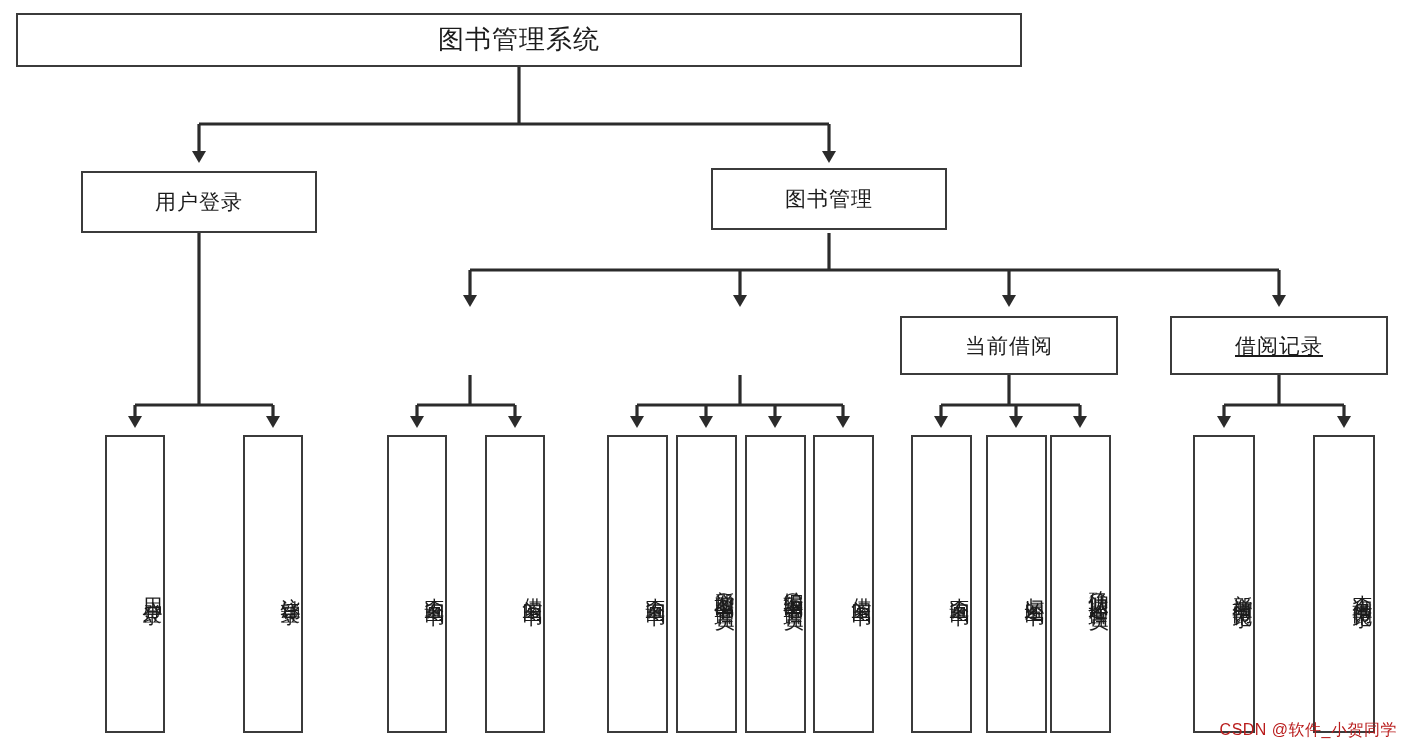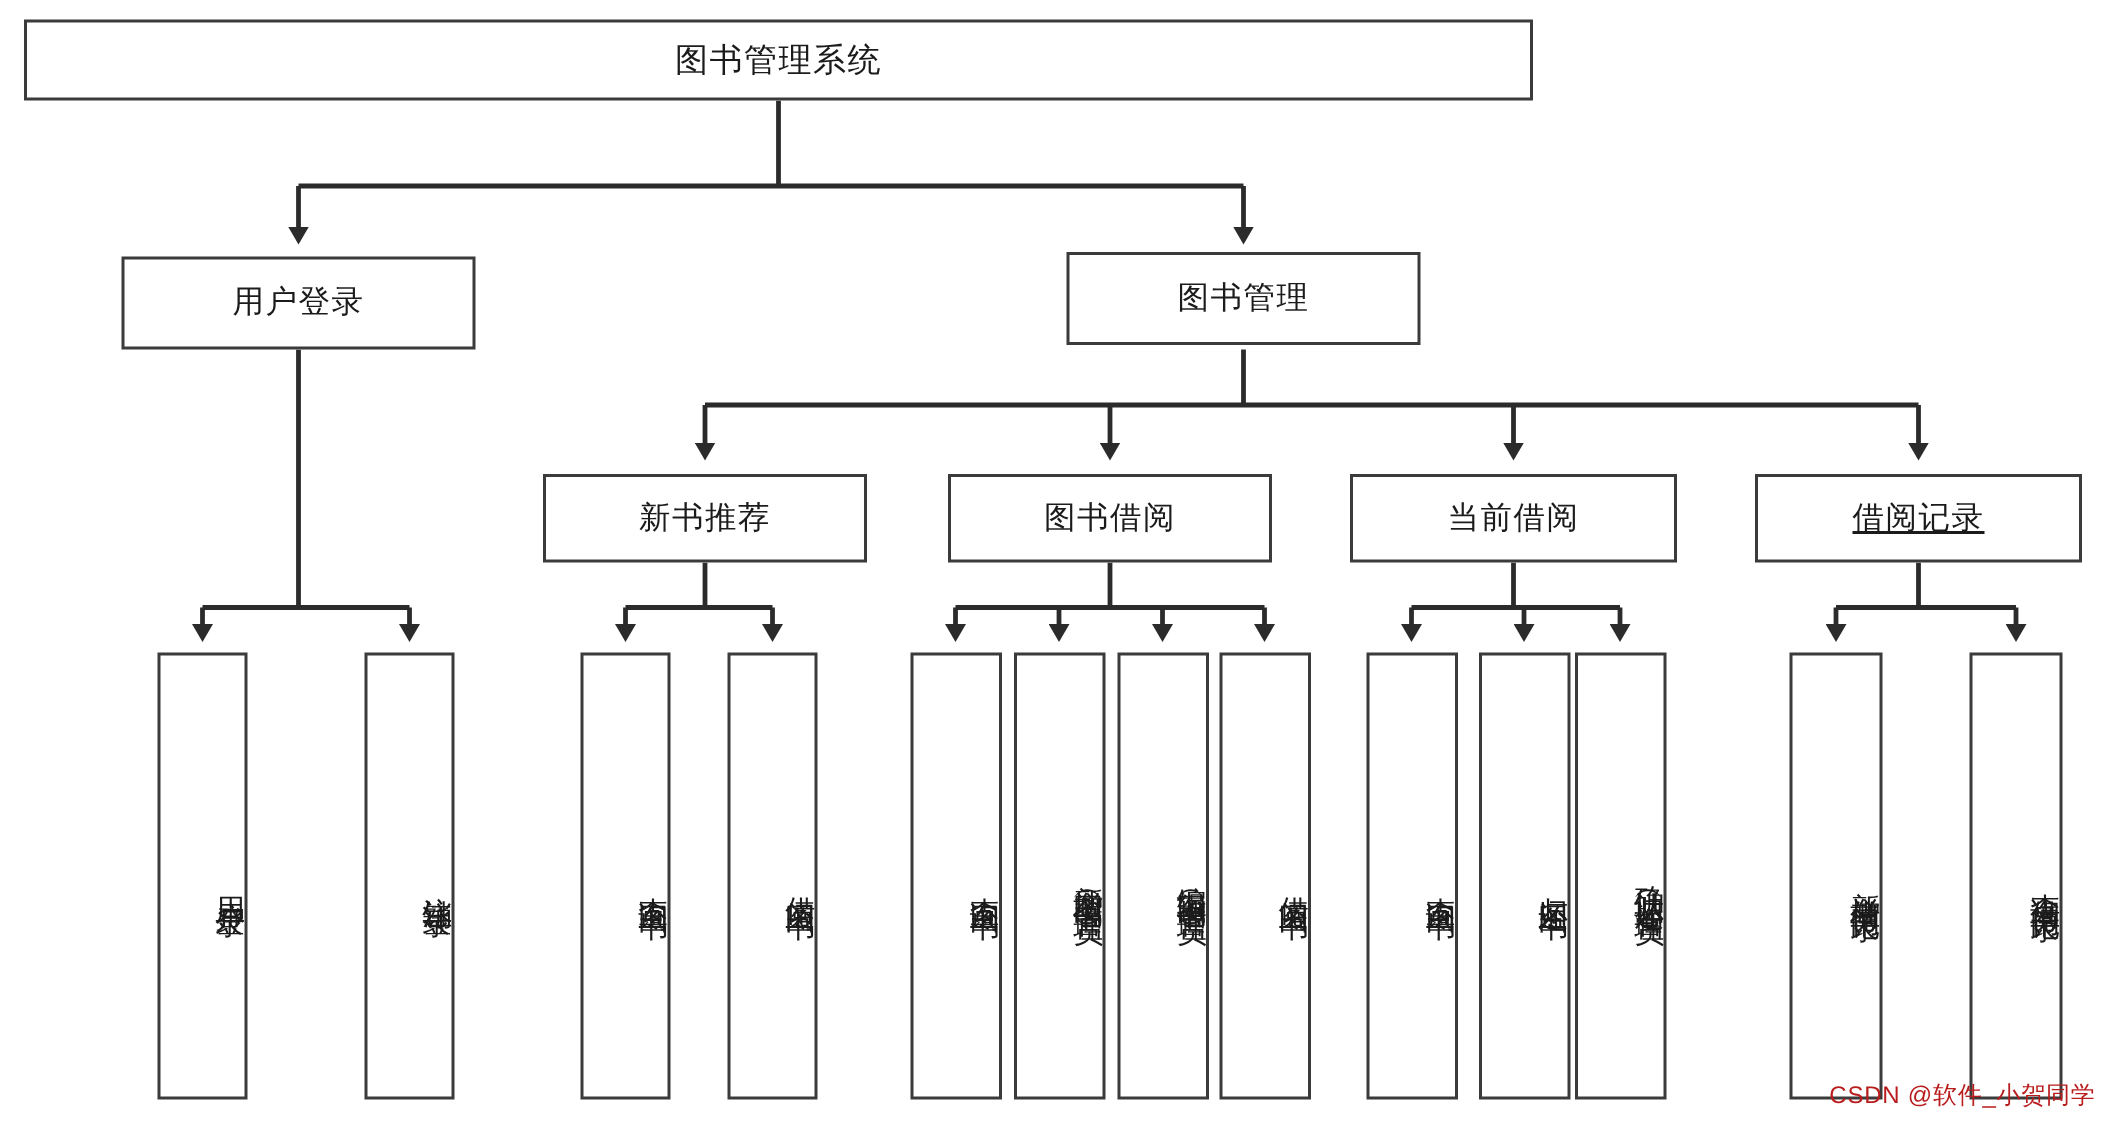--- a/index.html
+++ b/index.html
@@ -37,21 +37,21 @@
     color: #1b1b1b;
     z-index: 2;
   }
   .node.horiz {
     font-size: 21px;
     letter-spacing: 1px;
     line-height: 1.2;
     text-align: center;
   }
   .node.root {
-    font-size: 22px;
+    font-size: 26px;
   }
   .node.leaf {
     writing-mode: vertical-rl;
     text-orientation: upright;
     font-size: 20px;
     letter-spacing: 3px;
     padding-top: 8px;
     align-items: flex-start;
     justify-content: center;
     line-height: 1.05;
@@ -136,22 +136,20 @@
       <path d="M1224,405 L1224,417" marker-end="url(#arrow)"></path>
       <path d="M1344,405 L1344,417" marker-end="url(#arrow)"></path>
     </g>
   </svg>
 
   <div class="node horiz root" style="left:16px; top:13px; width:1006px; height:54px;">图书管理系统</div>
 
   <div class="node horiz" style="left:81px; top:171px; width:236px; height:62px;">用户登录</div>
   <div class="node horiz" style="left:711px; top:168px; width:236px; height:62px;">图书管理</div>
 
-  <div class="node horiz" style="left:362px; top:316px; width:216px; height:59px;">新书推荐</div>
-  <div class="node horiz" style="left:632px; top:316px; width:216px; height:59px;">图书借阅</div>
   <div class="node horiz" style="left:900px; top:316px; width:218px; height:59px;">当前借阅</div>
   <div class="node horiz" style="left:1170px; top:316px; width:218px; height:59px;text-decoration:underline;">借阅记录</div>
 
   <div class="node leaf" style="left:105px; top:435px; width:60px; height:298px;">用户登录</div>
   <div class="node leaf" style="left:243px; top:435px; width:60px; height:298px;">注销登录</div>
 
   <div class="node leaf" style="left:387px; top:435px; width:60px; height:298px;">查询图书</div>
   <div class="node leaf" style="left:485px; top:435px; width:60px; height:298px;">借阅图书</div>
 
   <div class="node leaf" style="left:607px; top:435px; width:61px; height:298px;">查询图书</div>

